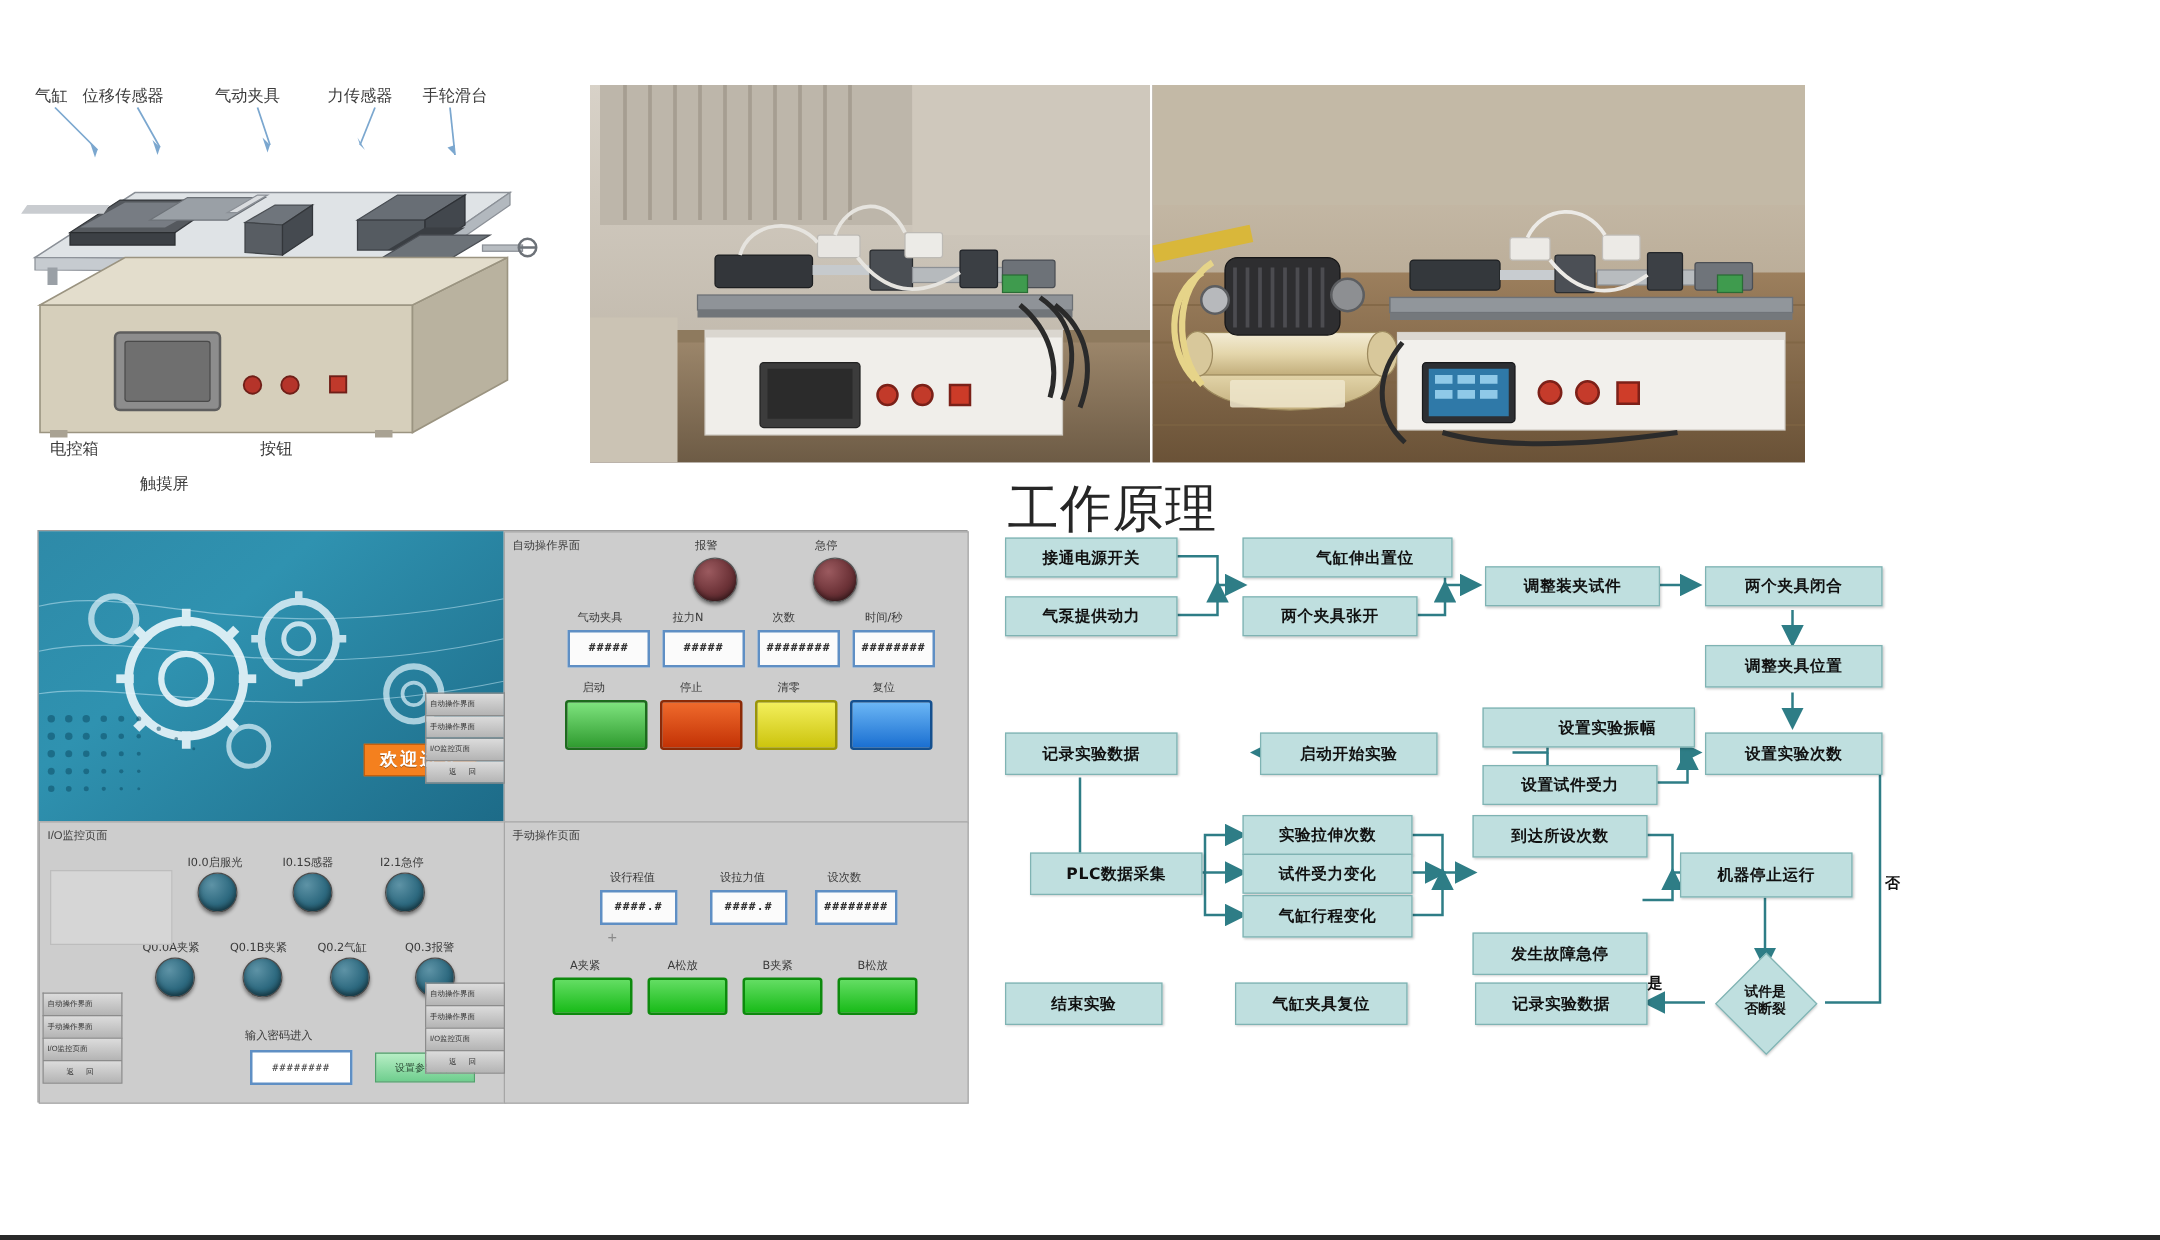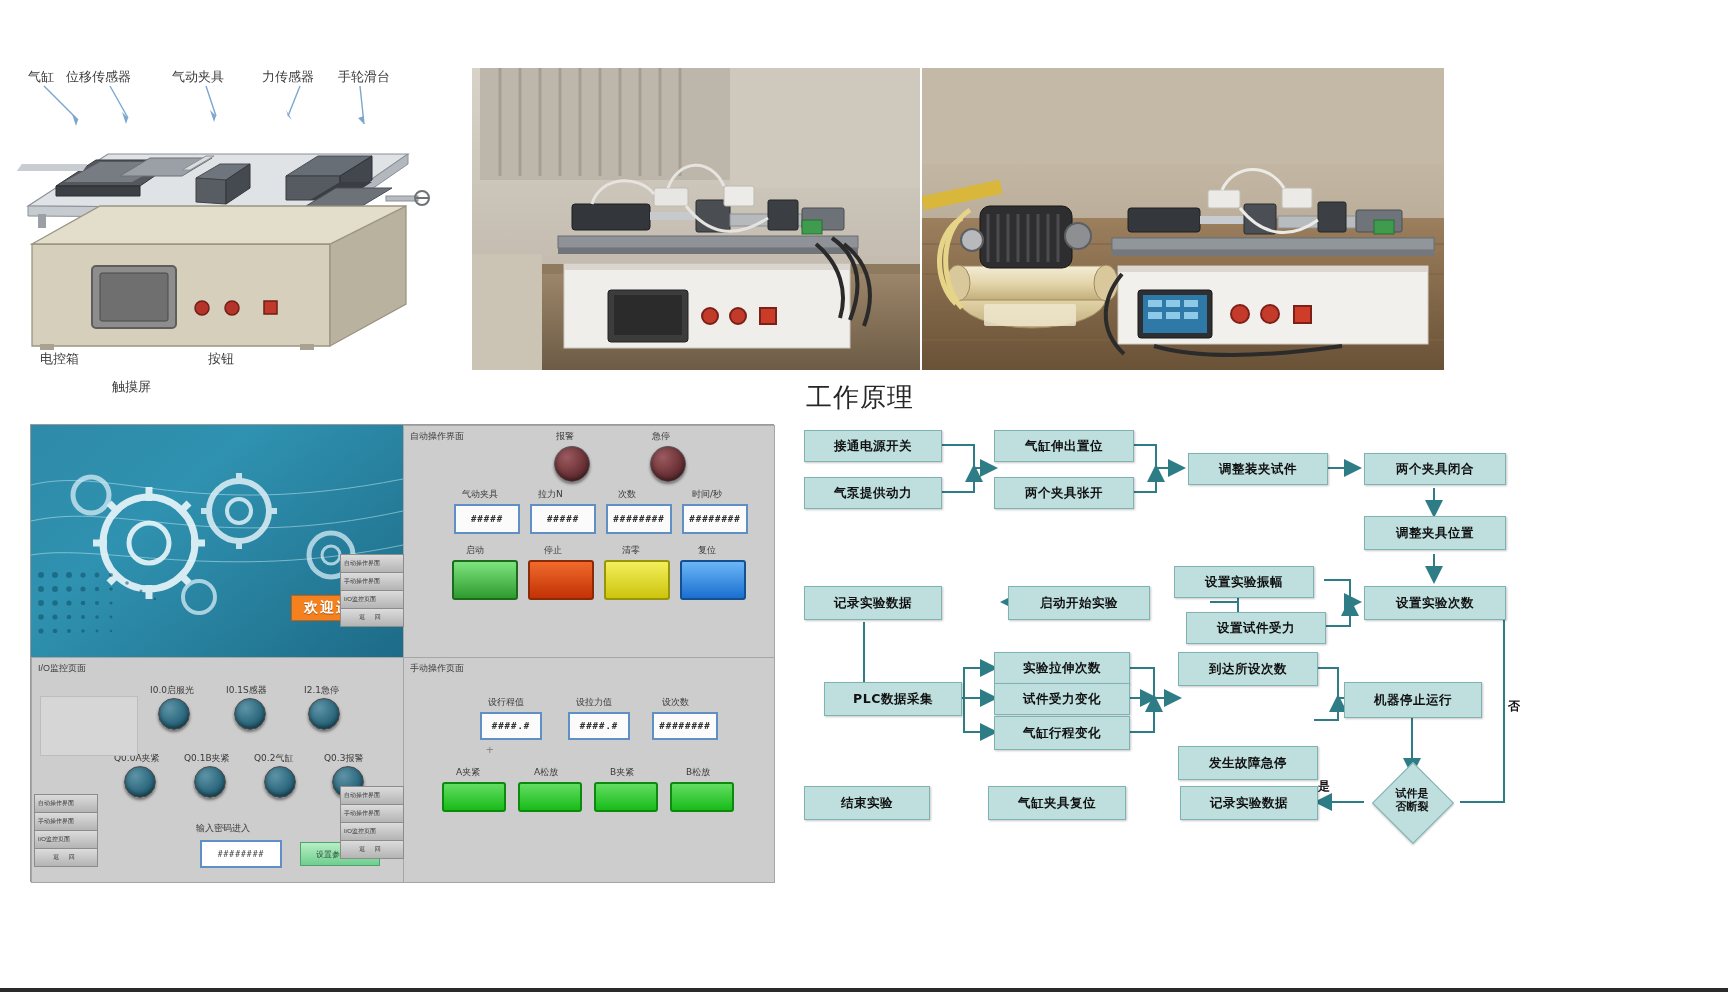--- a/index.html
+++ b/index.html
@@ -13,21 +13,21 @@
   .bottom-rule{position:absolute;left:0;right:0;bottom:0;height:4px;background:#2a2a2a;}
 
   
   .sec-title{
     position:absolute;font-size:30px;color:#262626;font-weight:400;
     letter-spacing:1px;white-space:nowrap;
   }
   #t-model{left:22px;top:8px;}
   #t-photo{left:484px;top:8px;}
   #t-hmi{left:26px;top:385px;font-size:31px;}
-  #t-principle{left:806px;top:380px;font-size:26px;}
+  #t-principle{left:806px;top:380px;font-size:41px;}
 
   
   .model-wrap{position:absolute;left:0;top:58px;width:460px;height:320px;}
   .cad-callout{
     position:absolute;font-size:13px;color:#3c3c3c;white-space:nowrap;
     font-family:"DejaVu Sans",sans-serif;
   }
   .cad-svg{position:absolute;left:0;top:0;}
 
   
@@ -639,29 +639,29 @@
       </g>
 
       <g stroke="#2e7d86" stroke-width="2" fill="none" marker-end="url(#ah)">
         <path d="M662,382 L706,382 L706,182 L692,182"></path>
       </g>
     </svg>
 
     <div class="fbox" style="left:6px;top:10px;width:136px;height:30px;">接通电源开关</div>
     <div class="fbox" style="left:6px;top:57px;width:136px;height:30px;">气泵提供动力</div>
 
-    <div class="fbox" style="left:196px;top:10px;width:138px;height:30px;">气缸伸出置位</div>
+    <div class="fbox" style="left:196px;top:10px;width:138px;height:30px;padding-left:28px;">气缸伸出置位</div>
     <div class="fbox" style="left:196px;top:57px;width:138px;height:30px;">两个夹具张开</div>
 
     <div class="fbox" style="left:390px;top:33px;width:138px;height:30px;">调整装夹试件</div>
     <div class="fbox" style="left:566px;top:33px;width:140px;height:30px;">两个夹具闭合</div>
     <div class="fbox" style="left:566px;top:96px;width:140px;height:32px;">调整夹具位置</div>
     <div class="fbox" style="left:566px;top:166px;width:140px;height:32px;">设置实验次数</div>
 
-    <div class="fbox" style="left:376px;top:146px;width:138px;height:30px;">设置实验振幅</div>
+    <div class="fbox" style="left:388px;top:146px;width:138px;height:30px;padding-left:30px;">设置实验振幅</div>
     <div class="fbox" style="left:388px;top:192px;width:138px;height:30px;">设置试件受力</div>
 
     <div class="fbox" style="left:210px;top:166px;width:140px;height:32px;">启动开始实验</div>
     <div class="fbox" style="left:6px;top:166px;width:136px;height:32px;">记录实验数据</div>
 
     <div class="fbox" style="left:6px;top:262px;width:136px;height:32px;margin-left:20px;">PLC数据采集</div>
 
     <div class="fbox" style="left:196px;top:232px;width:134px;height:30px;">实验拉伸次数</div>
     <div class="fbox" style="left:196px;top:263px;width:134px;height:30px;">试件受力变化</div>
     <div class="fbox" style="left:196px;top:296px;width:134px;height:32px;">气缸行程变化</div>

